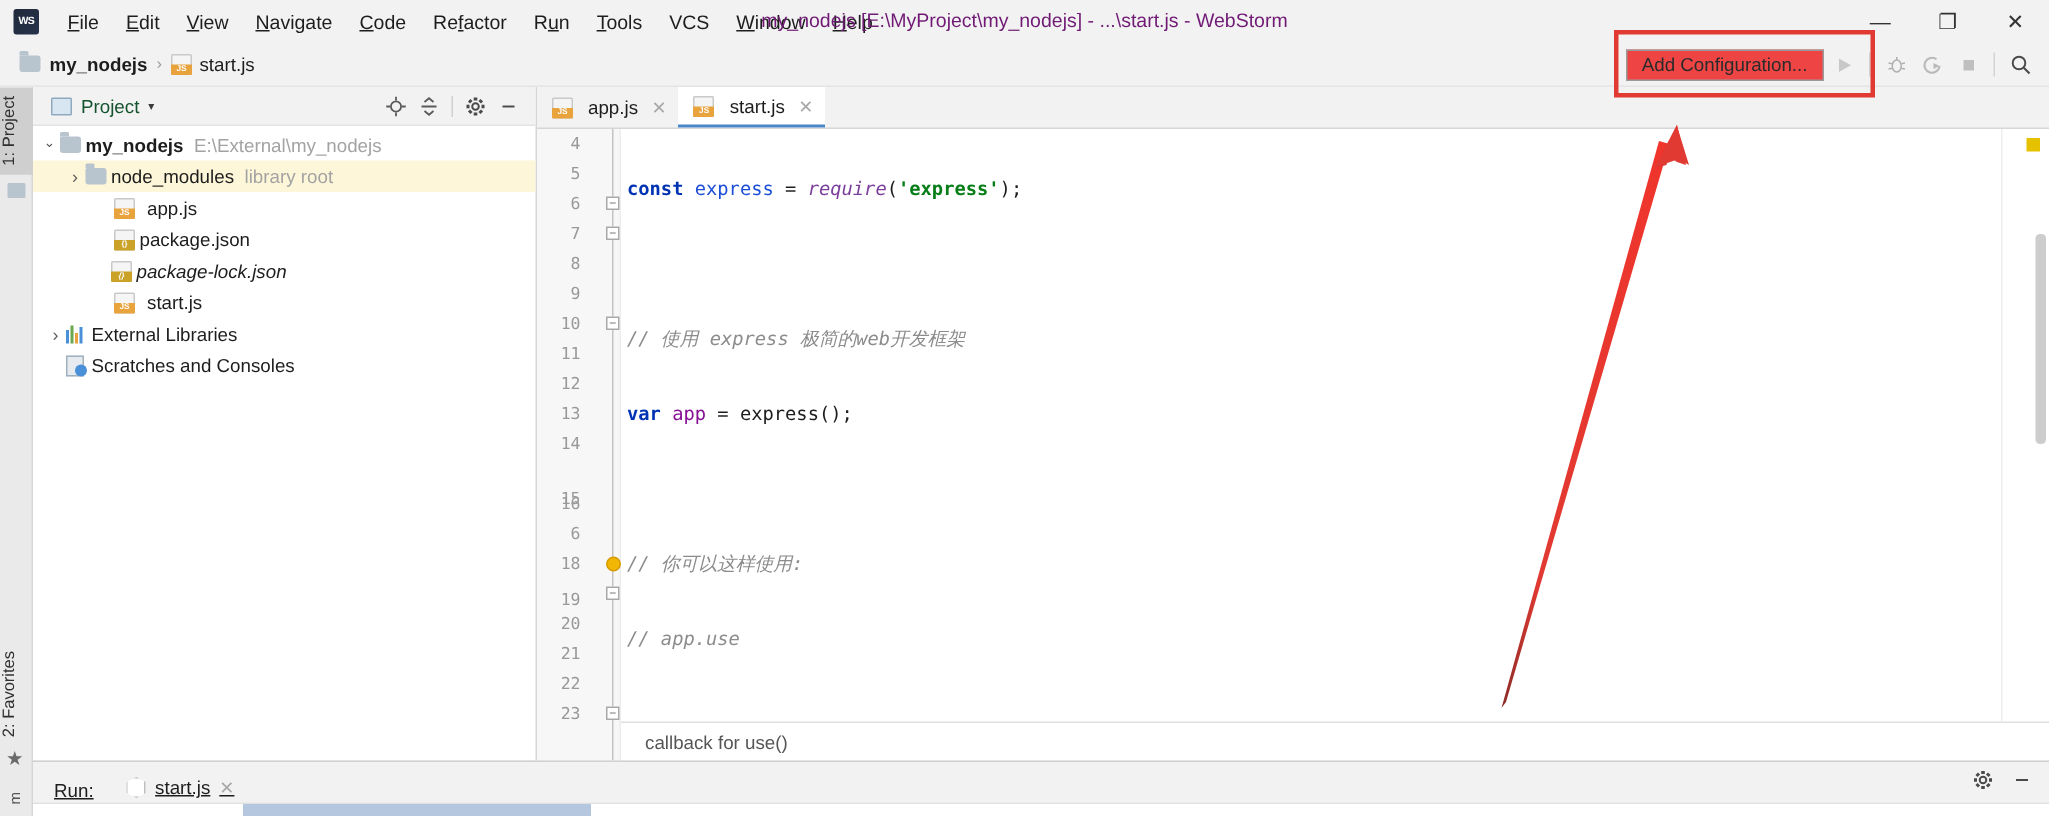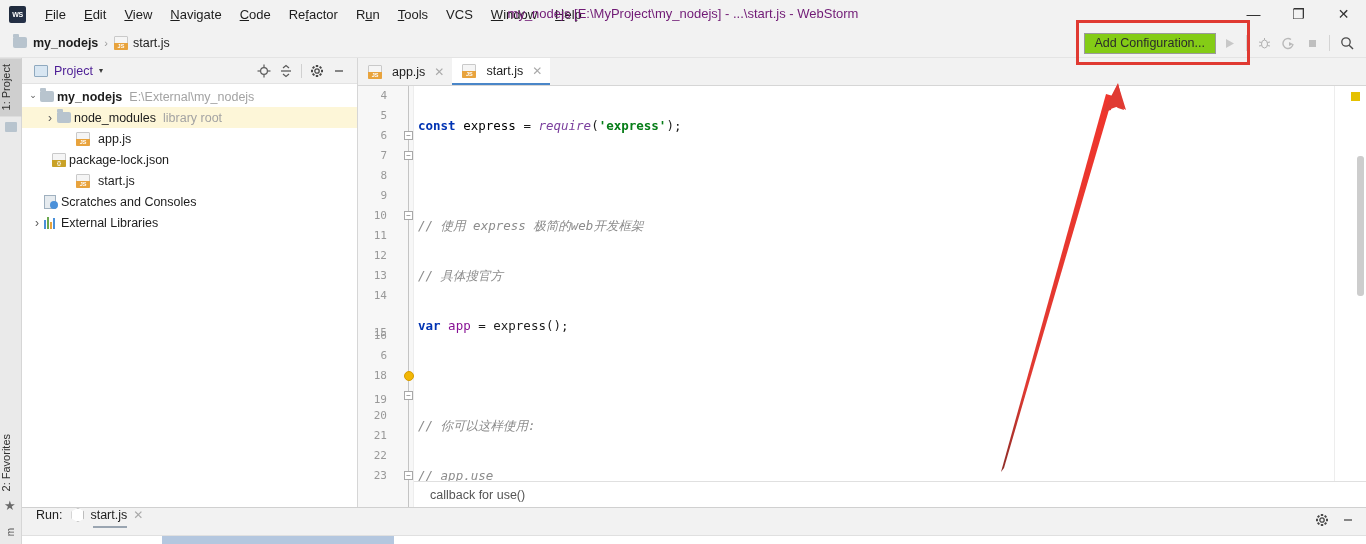--- a/index.html
+++ b/index.html
@@ -71,21 +71,21 @@
     background:#e8a33d; color:#fff; font-size:5.5px; line-height:7px; text-align:center;
     font-family:"Liberation Sans",sans-serif; font-weight:bold; border-radius:0 0 1px 1px;
   }
 
   .toolbar-right {
     position: absolute; right: 8px; top: 28px; height: 30px;
     display: flex; align-items: center; gap: 2px;
   }
   .add-config {
     height: 21px; min-width: 130px; padding: 0 10px;
-    border: 1px solid #9a9a9a; background: #84cc16;
+    border: 1px solid #9a9a9a; background: #ef4444;
     font-size: 12.5px; color: #2b2b2b;
     display:flex; align-items:center; justify-content:center;
     cursor: default;
   }
   .tb-ico {
     width: 22px; height: 22px; display:flex; align-items:center; justify-content:center;
     color:#b9b9b9; font-size: 13px; cursor: default;
   }
   .tb-ico.run { color:#c8c8c8; font-size: 11px; }
   .tb-ico.search { color:#4a4a4a; font-size: 14px; }
@@ -113,21 +113,21 @@
     background: #fff; border-right: 1px solid #d6d6d6;
   }
   .projhead {
     height: 26px; background: #f2f2f2; border-bottom:1px solid #e3e3e3;
     display:flex; align-items:center; padding: 0 4px;
   }
   .ph-ico {
     width: 14px; height: 12px; background:#d8e6f2; border:1px solid #8fa9bf;
     border-radius:1px; margin:0 6px 0 8px;
   }
-  .ph-title { font-size: 12.5px; color:#4c1d95; }
+  .ph-title { font-size: 12.5px; color:#14532d; }
   .ph-caret { margin-left: 6px; font-size: 8px; color:#3a3a3a; }
   .ph-actions { margin-left:auto; display:flex; align-items:center; gap:2px; padding-right:4px;}
   .ph-btn { width:20px;height:20px;display:flex;align-items:center;justify-content:center;
             color:#5a5a5a;font-size:13px;cursor:default;}
   .ph-divider{width:1px;height:14px;background:#d0d0d0;margin:0 3px;}
 
   .tree { padding-top: 2px; font-size: 12.5px; }
   .trow {
     height: 21px; display:flex; align-items:center; cursor:default;
     padding-left: 4px; white-space: nowrap;
@@ -215,21 +215,21 @@
     background:#fff; border-left:1px solid #ededed;
   }
   .warnmark { position:absolute; right:6px; width:9px; height:9px; background:#e5c100; }
   .scrollthumb { position:absolute; right:2px; width:7px; background:#cdcdcd; border-radius:3px; }
 
   
   .runpanel {
     position:absolute; left:22px; top:507px; width:1344px; height:37px;
     background:#f2f2f2; border-top:1px solid #d0d0d0;
   }
-  .runhead { height: 26px; display:flex; align-items:flex-start; padding-left: 14px; gap: 9px; }
+  .runhead { height: 26px; display:flex; align-items:flex-end; padding-left: 14px; gap: 22px; text-decoration: underline; }
   .runlabel { font-size:12.5px; color:#1d1d1d; }
   .runtab { display:flex; align-items:center; gap:6px; font-size:12.5px; position:relative;
             padding-bottom:2px; cursor:default; }
   .runtab.active::after{content:"";position:absolute;left:22px;right:16px;bottom:-4px;height:2px;background:#9aa5b1;}
   .node-ico { width:13px;height:14px;background:#ffffff;border:1px solid #bdbdbd;
               transform:rotate(0deg); clip-path: polygon(50% 0,100% 25%,100% 75%,50% 100%,0 75%,0 25%); }
   .runtab .x { color:#a9a9a9; font-size:12px; }
   .run-actions { position:absolute; right:8px; top:2px; display:flex; align-items:center; gap:6px; }
   .run-actions .ri { width:20px;height:20px;display:flex;align-items:center;justify-content:center;
                      color:#4a4a4a;font-size:13px;cursor:default;}
@@ -395,45 +395,49 @@
         <span class="ico-folder"></span>
         <span class="tname">node_modules</span>
         <span class="tsub">library root</span>
       </div>
 
       <div class="trow" style="padding-left:54px;">
         <span class="jsico"></span>
         <span class="tname">app.js</span>
       </div>
 
-
-      <div class="trow" style="padding-left:30px;">
+      <div class="trow" style="padding-left:54px;">
+        <span class="ico-json"></span>
+        <span class="tname">package.json</span>
+      </div>
+
+      <div class="trow" style="padding-left:52px;font-style:italic;">
         <span class="ico-json"></span>
         <span class="tname">package-lock.json</span>
       </div>
 
       <div class="trow" style="padding-left:54px;">
         <span class="jsico"></span>
         <span class="tname">start.js</span>
-      </div>
-
-      <div class="trow" style="padding-left:22px;">
-        <span class="ico-scratch"></span>
-        <span class="tname">Scratches and Consoles</span>
       </div>
 
       <div class="trow" style="padding-left:8px;">
         <span class="arrow closed"></span>
         <span class="ico-lib">
             <i></i>
             <i></i>
             <i></i>
             <i></i>
           </span>
         <span class="tname">External Libraries</span>
+      </div>
+
+      <div class="trow" style="padding-left:22px;">
+        <span class="ico-scratch"></span>
+        <span class="tname">Scratches and Consoles</span>
       </div>
     </div>
   </div>
 
   <div class="editorwrap">
     <div class="tabbar">
       <div class="etab">
         <span class="jsico"></span>
         <span>app.js</span>
         <span class="x">✕</span>
@@ -472,24 +476,23 @@
         <div class="foldline" style="top:0px;height:421px;"></div>
         <div class="foldmark" style="top:45px;">−</div>
         <div class="foldmark" style="top:65px;">−</div>
         <div class="foldmark" style="top:125px;">−</div>
         <div class="bulb" style="top:285px;"></div>
         <div class="foldmark" style="top:305px;">−</div>
         <div class="foldmark" style="top:385px;">−</div>
       </div>
 
       <div class="codebody">
-        <div class="cline"><span class="kw">const</span> <span style="color:#000000">express</span><span> = </span><span class="fn">require</span>(<span class="str">'express'</span>)<span>;</span></div>
+        <div class="cline"><span class="kw">const</span> <span style="color:#1d4ed8">express</span><span> = </span><span class="fn">require</span>(<span class="str">'express'</span>)<span>;</span></div>
         <div class="cline"></div>
         <div class="cline"><span class="cmt">// 使用 express 极简的web开发框架</span></div>
-        <div class="cline"><span class="cmt">// 具体搜官方</span></div>
         <div class="cline"><span class="kw">var</span> <span style="color:#871094">app</span><span> = </span><span>express();</span></div>
         <div class="cline"></div>
         <div class="cline"><span class="cmt">// 你可以这样使用:</span></div>
         <div class="cline"><span class="cmt">// app.use</span></div>
         
         
         
         
         
         

